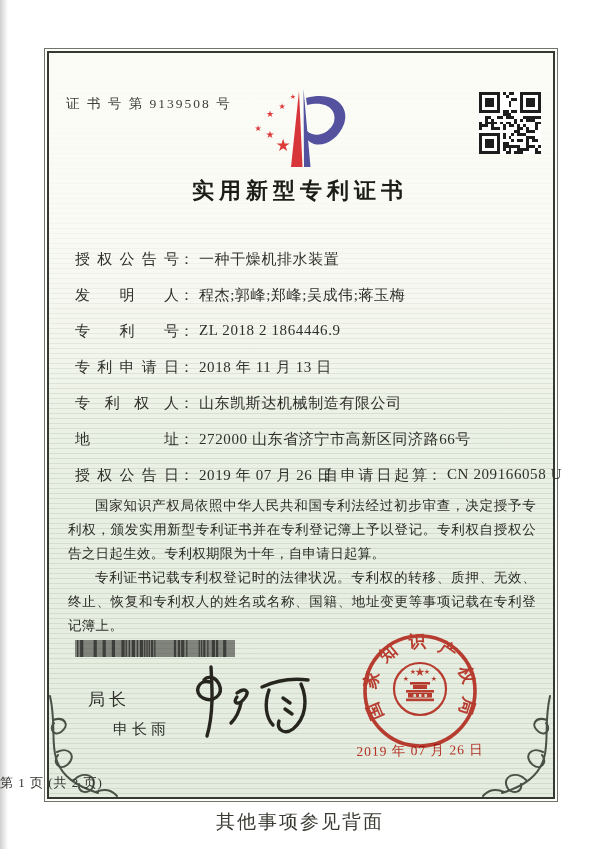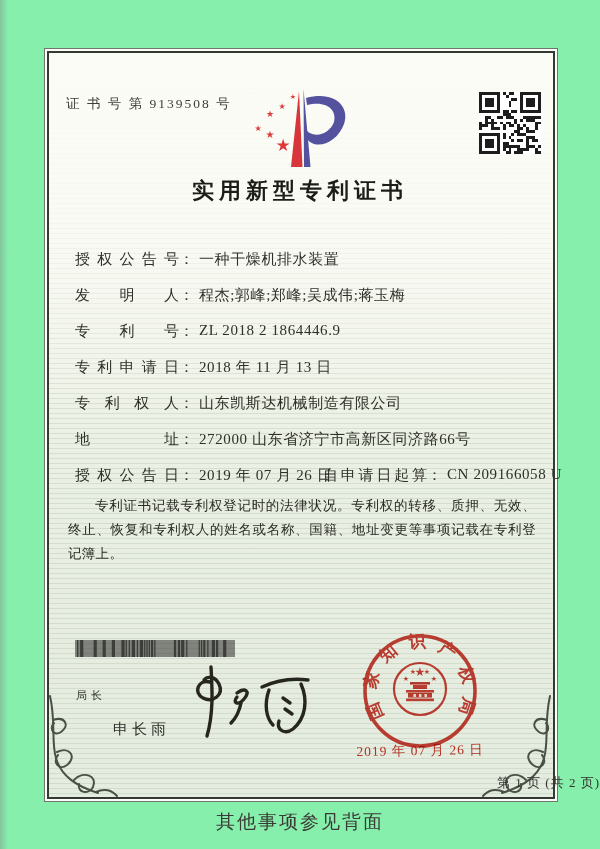--- a/index.html
+++ b/index.html
@@ -1,18 +1,18 @@
 <!DOCTYPE html>
 <html><head>
 <meta charset="utf-8">
 <style>
   html,body{margin:0;padding:0;background:#dcdcd8;}
   .page{
     position:relative;width:600px;height:849px;margin:0 auto;overflow:hidden;
-    background:#86efac;
+    background:#ffffff;
     font-family:"Liberation Serif","DejaVu Serif",serif;
     color:#2b2b28;
   }
   .page::before{content:"";position:absolute;left:0;top:0;width:8px;height:100%;
     background:linear-gradient(90deg,rgba(120,120,118,.35),rgba(120,120,118,0));}
   
   .frame{position:absolute;left:44px;top:48px;width:512px;height:752px;
     border:1px solid #70756b;background:#fdfdf9;}
   .frame-inner{position:absolute;left:2px;top:2px;right:2px;bottom:2px;
     border:2px solid #343a31;
@@ -36,29 +36,29 @@
   .fvalue{display:inline-block;margin-left:5px;letter-spacing:.6px;vertical-align:top;}
   .grp2{position:absolute;left:248px;top:0;}
   
   .body-text{position:absolute;left:68px;top:494px;width:468px;
     font-size:13.5px;line-height:24px;text-align:justify;text-justify:inter-character;
     color:#2c2c27;letter-spacing:.3px;}
   .body-text p{margin:0;text-indent:2em;}
   
   .barcode{position:absolute;left:75px;top:640px;width:160px;height:17px;}
   .barcode rect{fill:#3d3d3b;}
-  .signoff-title{position:absolute;left:76px;top:688px;font-size:11px;letter-spacing:4px;color:#2e2e2a;}
+  .signoff-title{position:absolute;left:88px;top:688px;font-size:17px;letter-spacing:4px;color:#2e2e2a;}
   .signoff-name{position:absolute;left:88px;top:720px;font-size:15px;letter-spacing:4px;color:#2e2e2a;margin-left:25px;}
   .signature{position:absolute;left:180px;top:660px;width:145px;height:92px;}
   .seal{position:absolute;left:358px;top:630px;width:124px;height:124px;
     mix-blend-mode:multiply;opacity:.95;}
   .seal-date{position:absolute;left:350px;top:742px;width:140px;text-align:center;
     font-size:13.5px;letter-spacing:1px;color:#cd372c;transform:rotate(-1deg);
     mix-blend-mode:multiply;}
-  .page-info{position:absolute;left:0;right:0;top:774px;text-align:right;
+  .page-info{position:absolute;left:0;right:0;top:774px;text-align:left;
     font-size:13px;letter-spacing:1px;color:#33332f;}
   .back-note{position:absolute;left:0;right:0;top:809px;text-align:center;
     font-size:19px;letter-spacing:2px;color:#3b3b35;}
   .ornament{position:absolute;width:74px;height:106px;}
   .orn-left{left:46px;top:692px;}
   .orn-right{left:480px;top:692px;transform:scaleX(-1);}
   .ornament path{fill:none;stroke:#4a5046;stroke-width:2;stroke-linecap:round;}
 </style>
 </head>
 <body>
@@ -233,20 +233,21 @@
     </div>
     <div class="field-row">
       <span class="flabel">授权公告日</span><span class="fcolon">：</span><span class="fvalue">2019 年 07 月 26 日</span>
       <span class="grp2">
         <span class="flabel">自申请日起算</span><span class="fcolon">：</span><span class="fvalue">CN 209166058 U</span>
       </span>
     </div>
   </div>
 
   <div class="body-text">
+    <p>国家知识产权局依照中华人民共和国专利法经过初步审查，决定授予专利权，颁发实用新型专利证书并在专利登记簿上予以登记。专利权自授权公告之日起生效。专利权期限为十年，自申请日起算。</p>
     <p>专利证书记载专利权登记时的法律状况。专利权的转移、质押、无效、终止、恢复和专利权人的姓名或名称、国籍、地址变更等事项记载在专利登记簿上。</p>
   </div>
 
   <svg class="barcode" viewBox="0 0 160 17" preserveAspectRatio="none" aria-hidden="true">
     <rect x="0" y="0" width="160" height="17" fill="#fbfbf7" opacity="0.6"></rect>
     <g id="barcode-bars">
         <rect x="2.0" y="0" width="1.3" height="17"></rect>
         <rect x="5.1" y="0" width="3.2" height="17"></rect>
         <rect x="18.6" y="0" width="3.2" height="17"></rect>
         <rect x="27.6" y="0" width="3.2" height="17"></rect>

